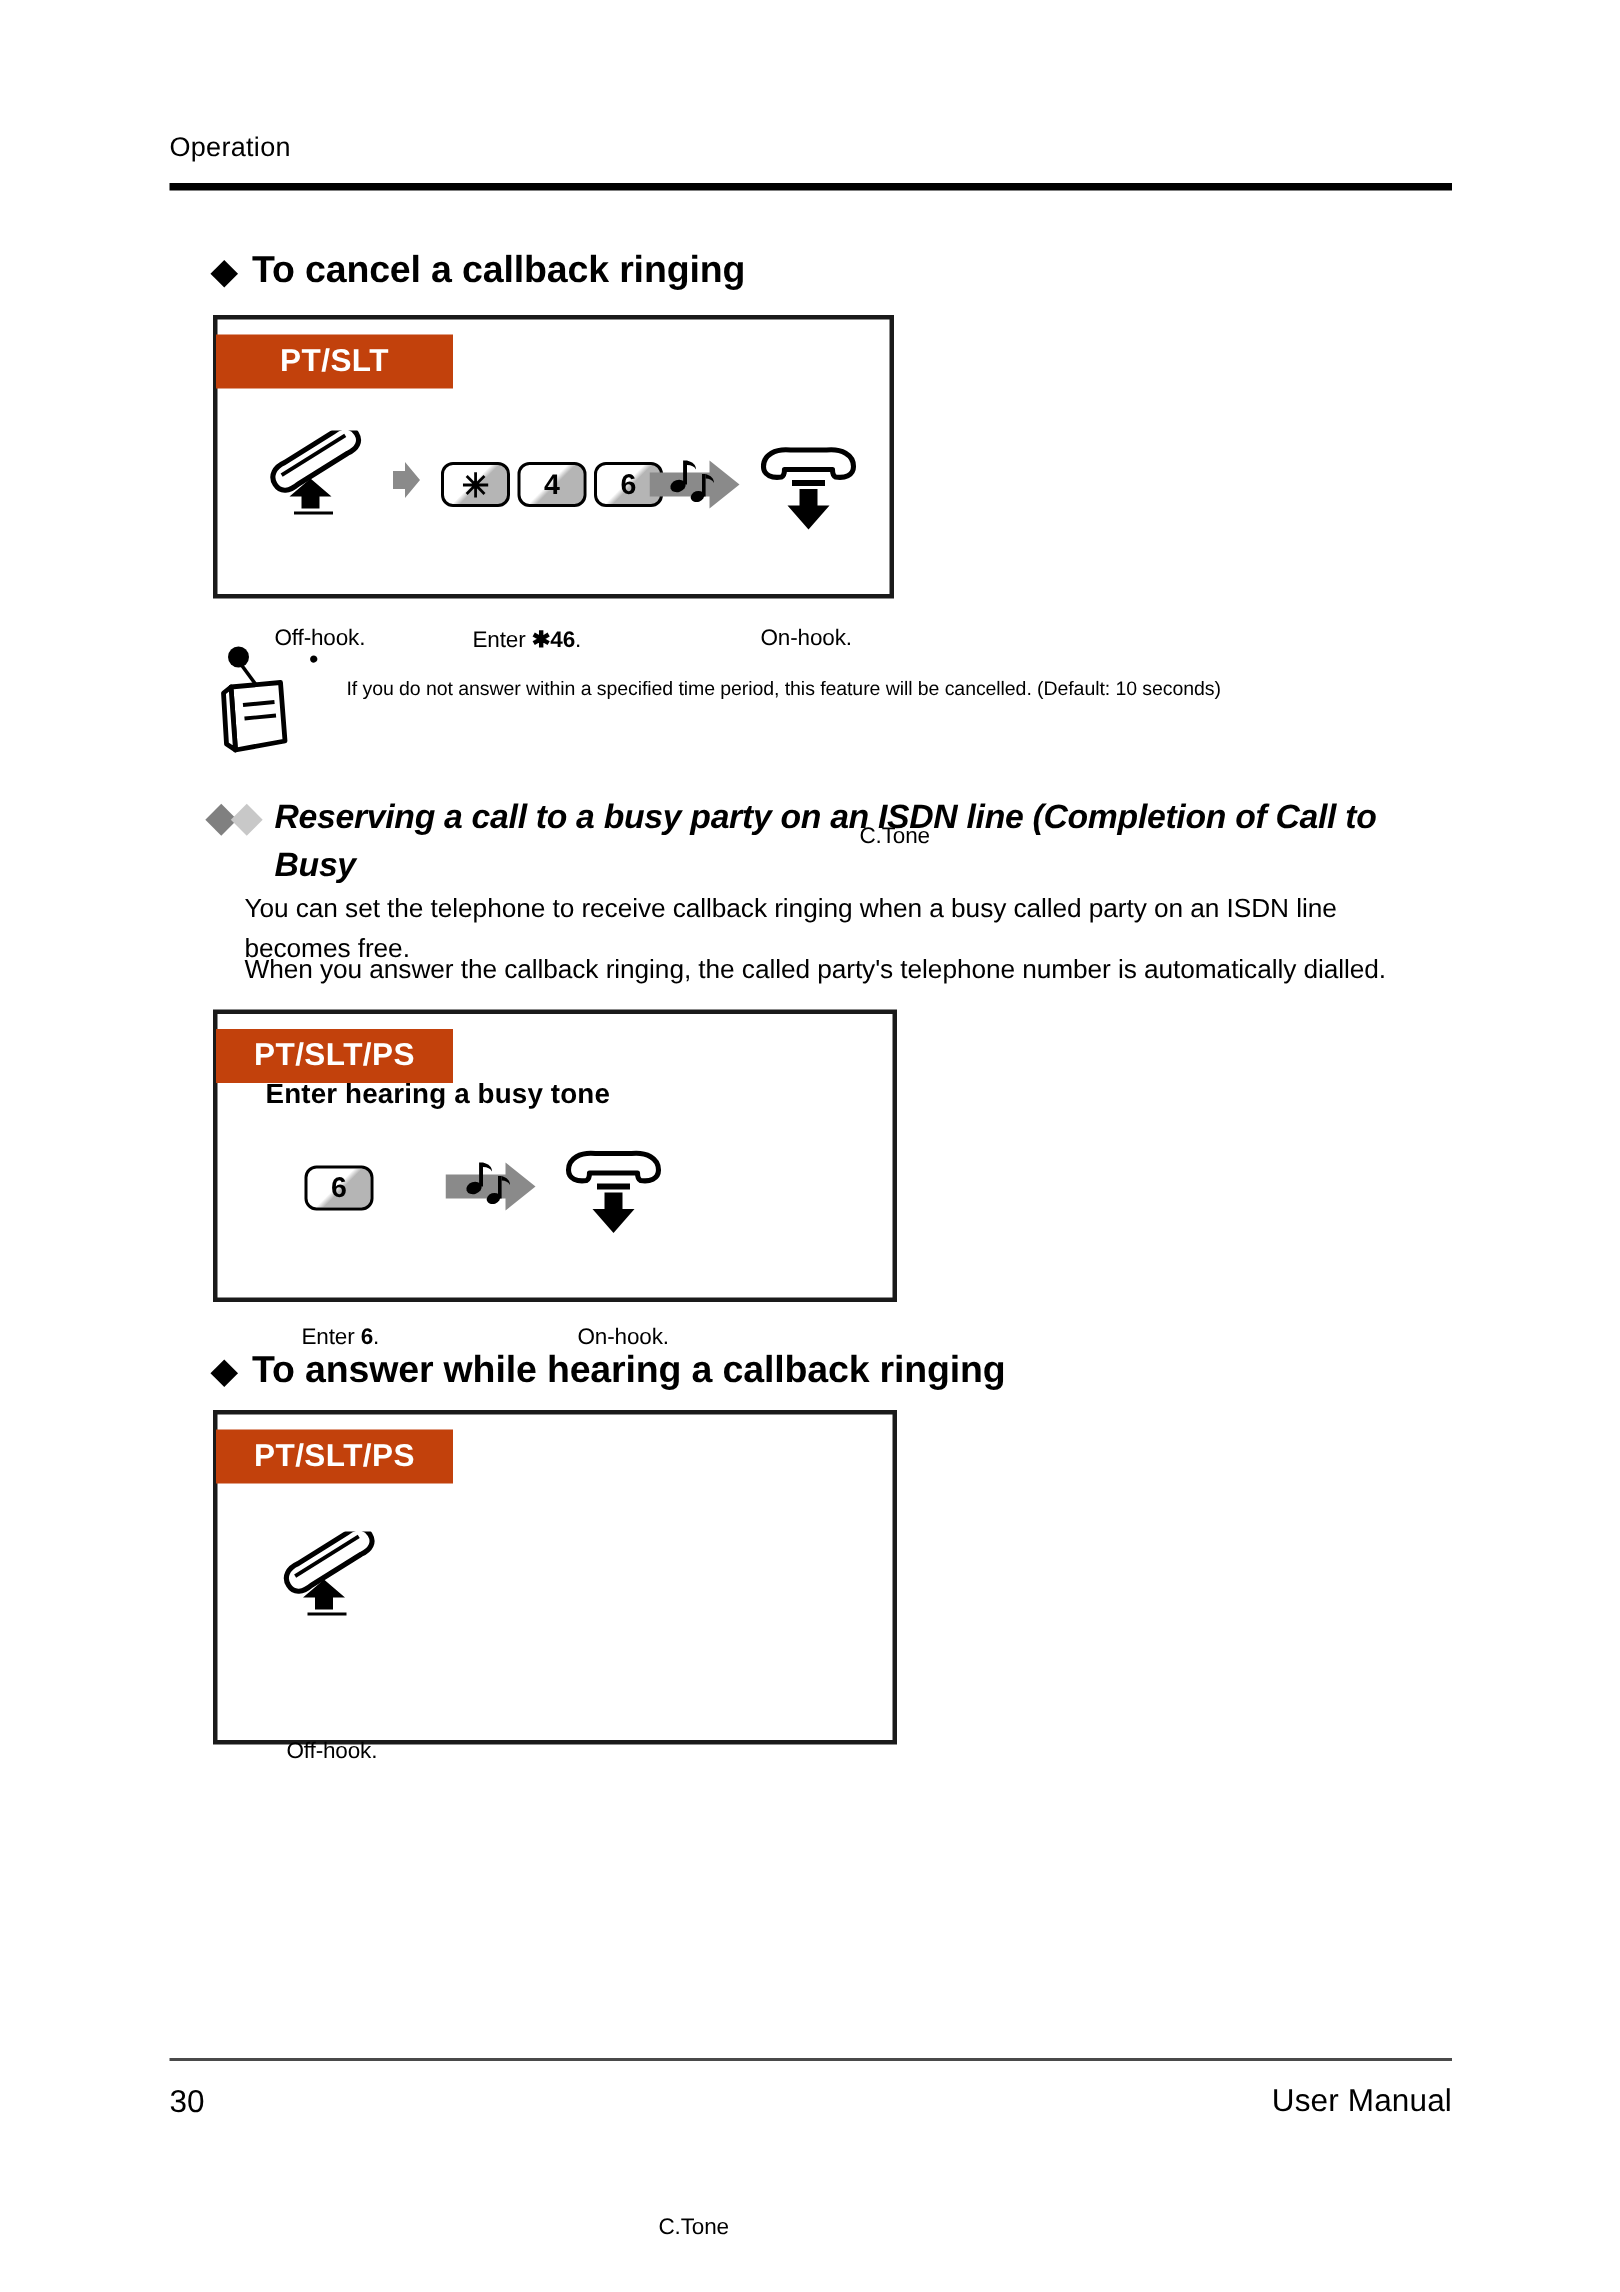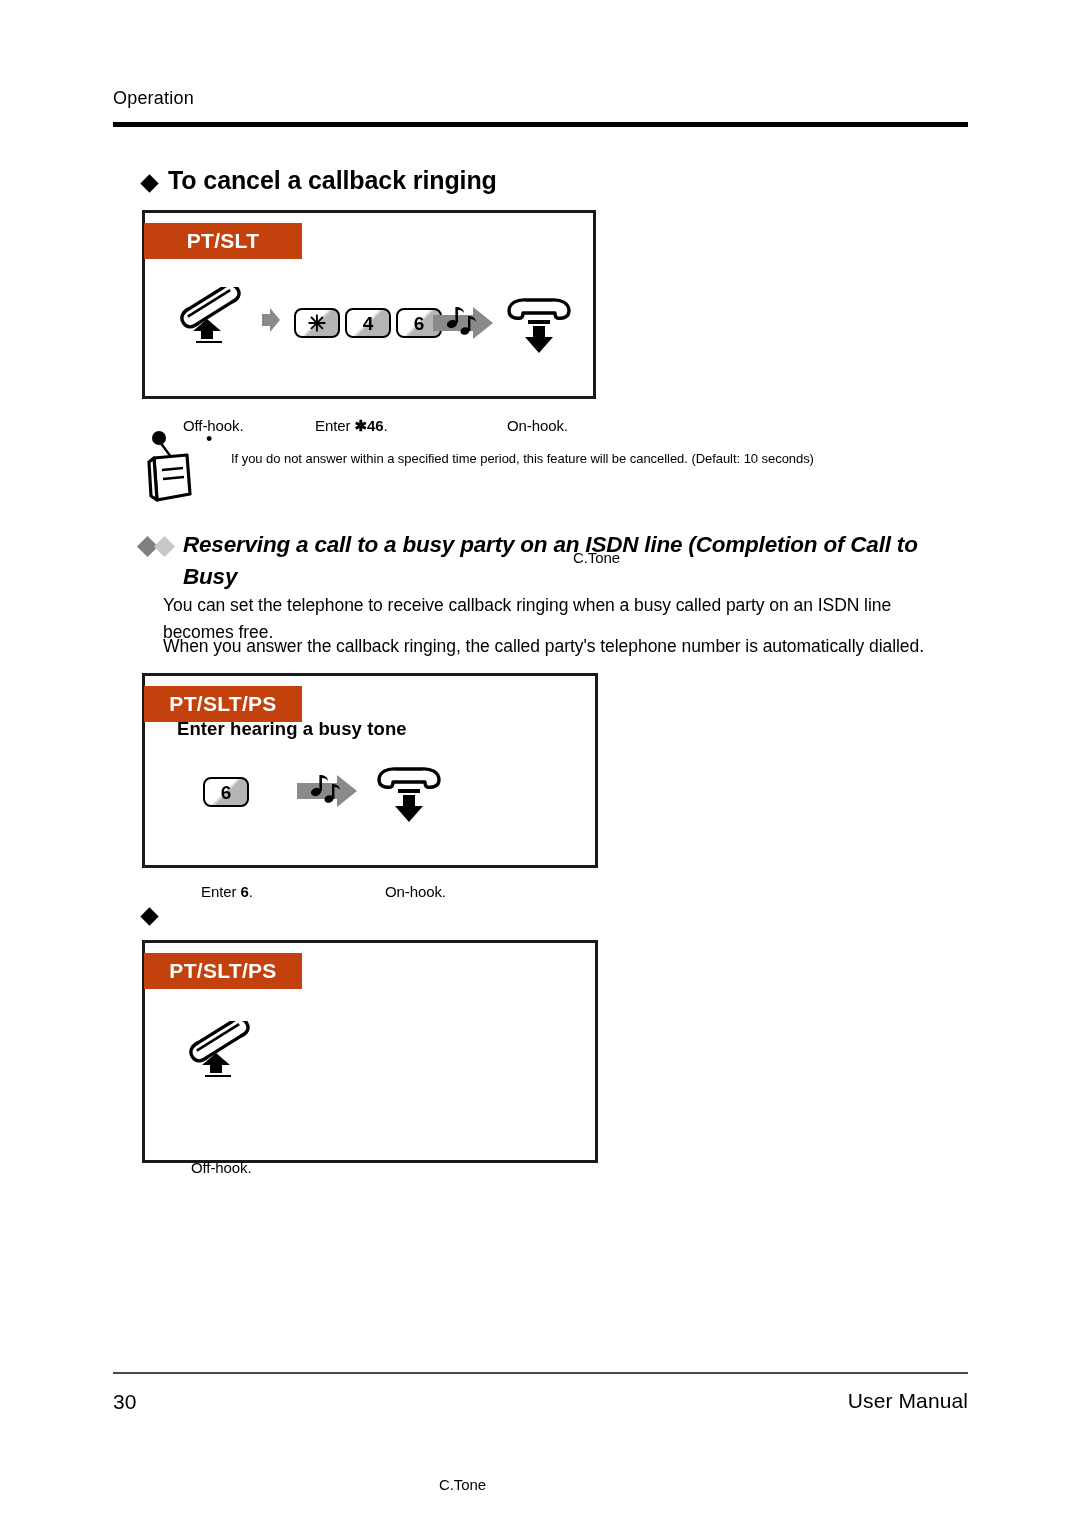--- a/index.html
+++ b/index.html
@@ -318,21 +318,21 @@
     <path d="M6,16 C6,8 14,4 24,5 L48,5 C58,4 66,8 66,16 C66,22 60,24 54,23 C52,22 52,20 52,18 L20,18 C20,20 20,22 18,23 C12,24 6,22 6,16 Z" fill="#ffffff" stroke="#000000" stroke-width="3.4" stroke-linejoin="round"></path>
     <rect x="25" y="25" width="22" height="4" fill="#000000"></rect>
     <path d="M30,31 L42,31 L42,42 L50,42 L36,58 L22,42 L30,42 Z" fill="#000000"></path>
   </svg>
 
   <div class="step-caption" style="left:56px; top:163px;"><span>Enter </span><b>6</b><span>.</span></div>
   <div class="step-caption" style="left:240px; top:163px;">On-hook.</div>
 </div>
 
 <div class="sub-heading" style="left:143px; top:899px;">
-  <span class="diamond-single"></span>
+  <span class="diamond-single"></span><span>To answer while hearing a callback ringing</span>
 </div>
 
 <div class="opbox" style="left:142px; top:940px; width:456px; height:223px;">
   <div class="opbox-tab" style="width:158px; height:36px;">PT/SLT/PS</div>
 
   <svg style="position:absolute; left:42px; top:78px;" width="74" height="56" viewBox="0 0 74 56">
     <g transform="rotate(-32 37 28)">
       <path d="M6,18 C6,11 12,8 19,9 L58,9 C65,8 70,12 70,18 C70,24 65,27 58,26 L19,26 C12,27 6,25 6,18 Z" fill="#ffffff" stroke="#000000" stroke-width="3.4" stroke-linejoin="round"></path>
       <path d="M13,15 L63,15" stroke="#000000" stroke-width="2.6"></path>
     </g>

